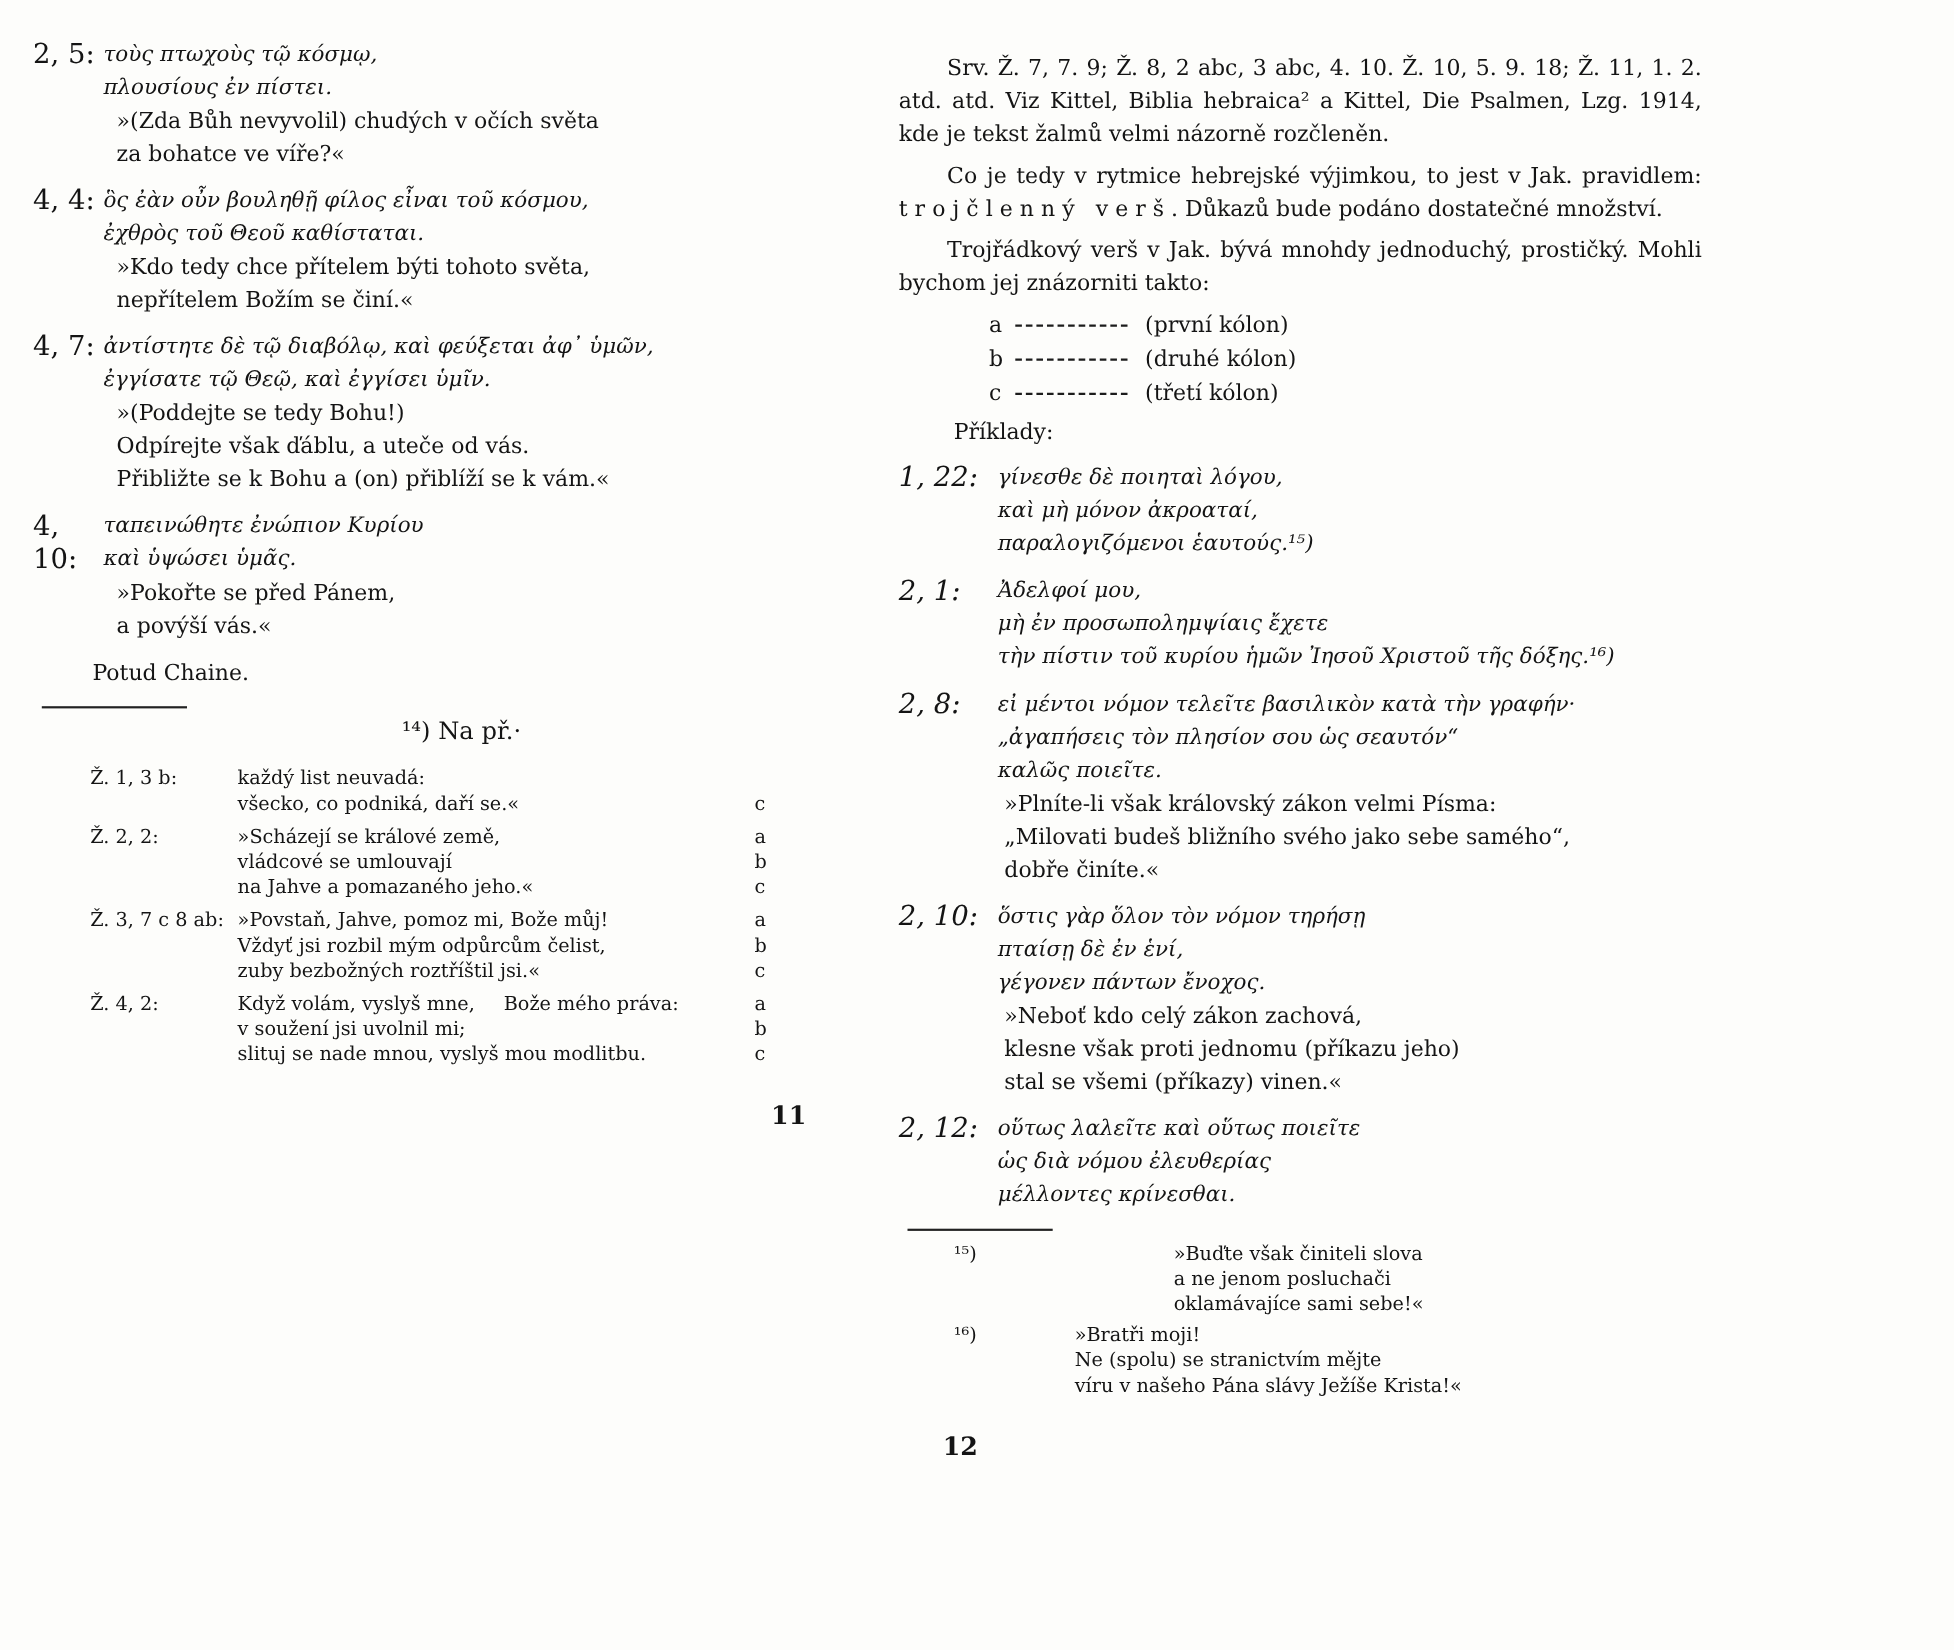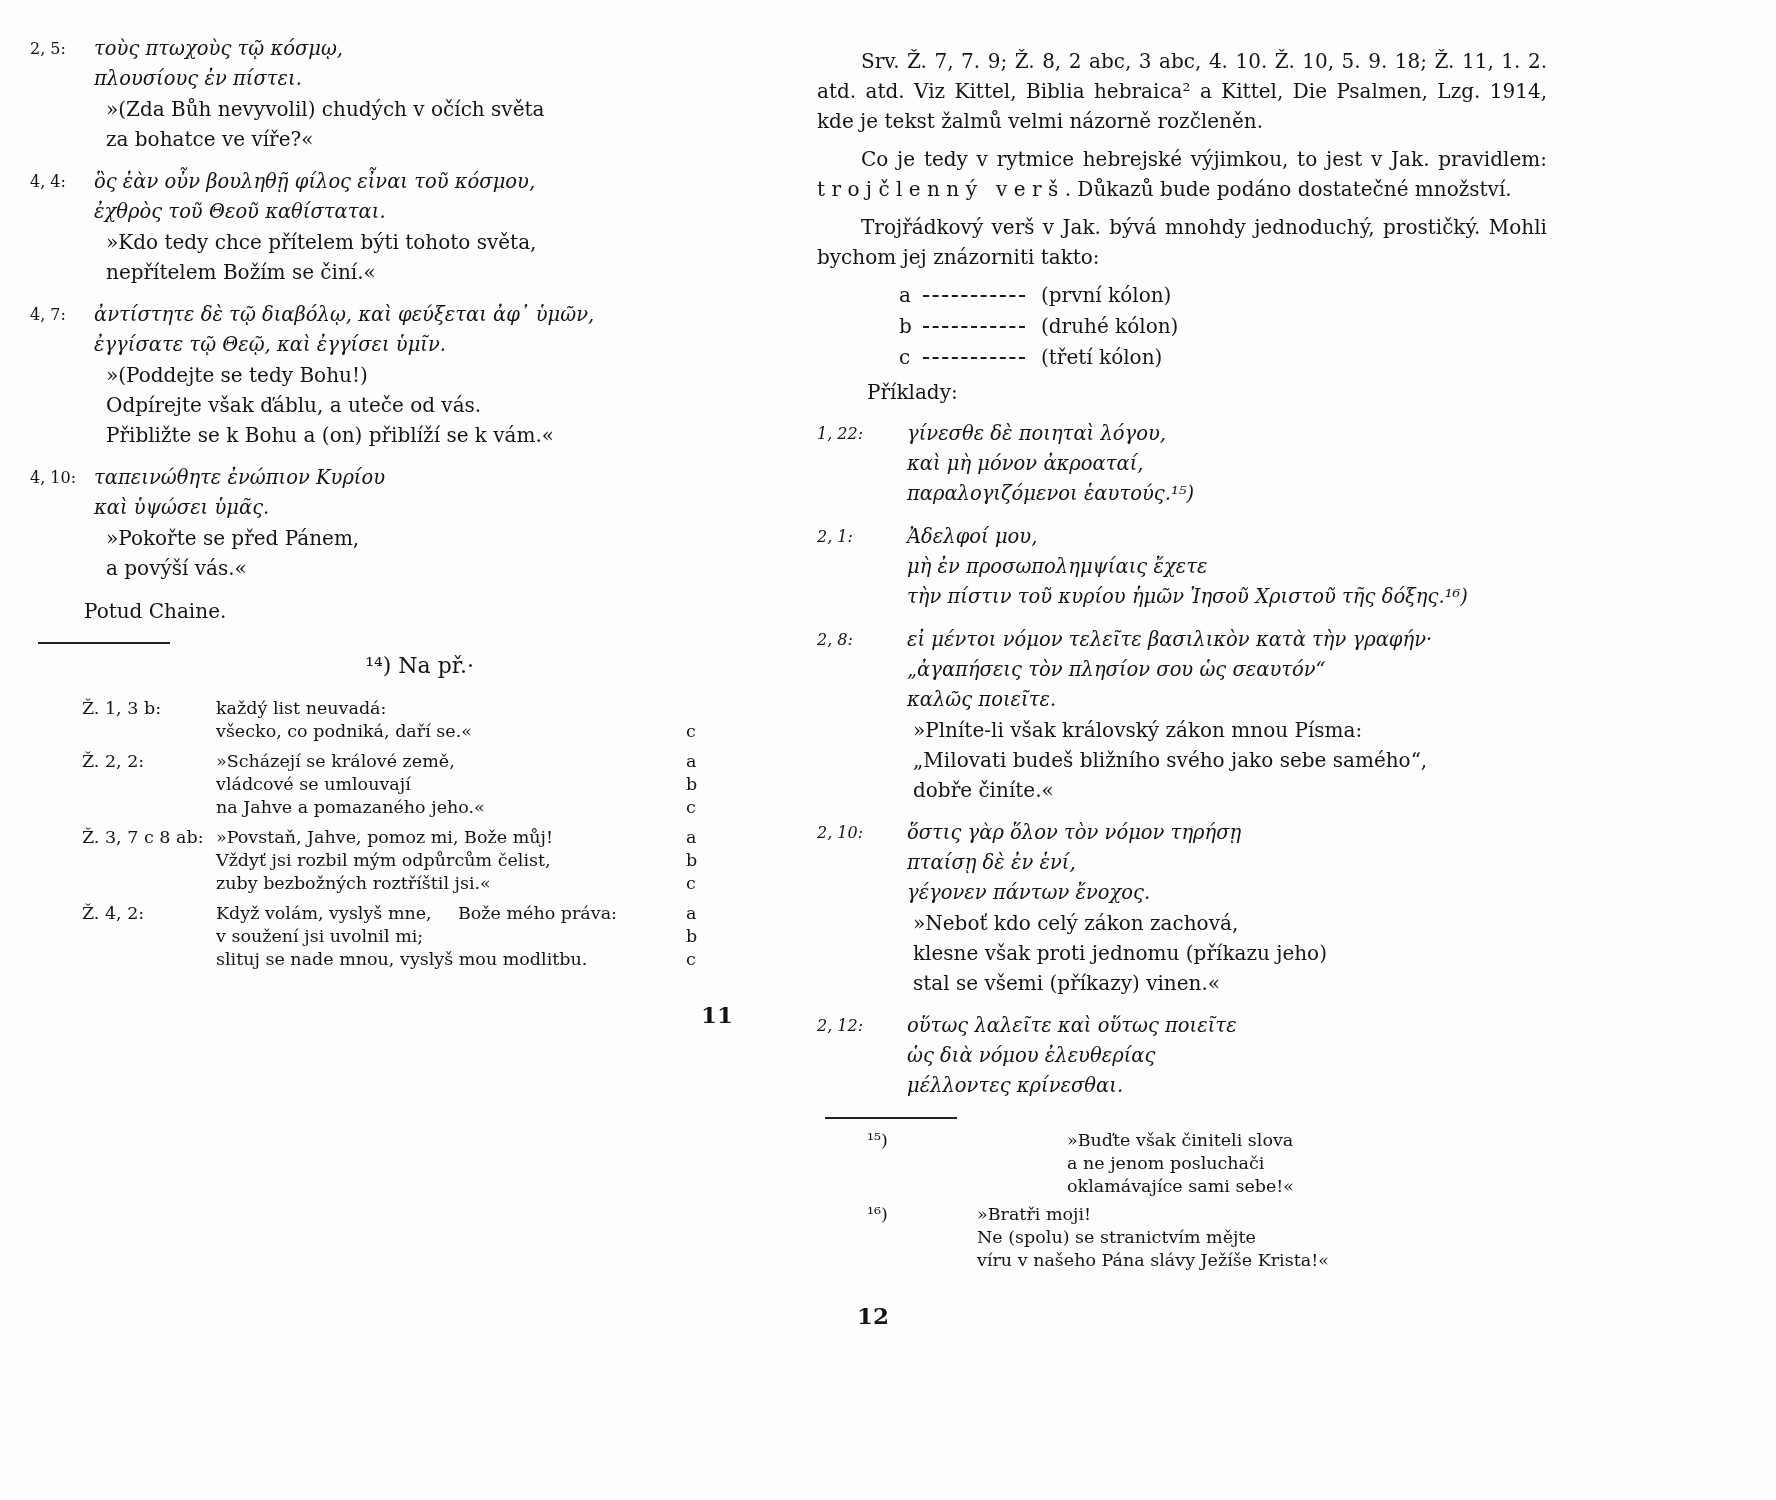--- a/index.html
+++ b/index.html
@@ -6,21 +6,21 @@
   body{
     width:1776px;height:1500px;overflow:hidden;
     background:#fdfdfb;color:#141414;
     font-family:"DejaVu Serif","Liberation Serif",serif;
   }
   .spread{display:flex;align-items:flex-start;padding:34px 0 0 30px;}
   .page-left{width:745px;flex:none;}
   .page-right{width:730px;flex:none;margin-left:42px;padding-top:12px;}
 
   .verse{display:flex;margin-bottom:13px;}
-  .verse-ref{flex:none;font-size:16px;line-height:30px;}
+  .verse-ref{flex:none;font-size:25px;line-height:30px;}
   .page-left .verse-ref{width:64px;}
   .page-right .verse-ref{width:90px;font-style:italic;}
   .verse-body{flex:1;}
   .greek{font-style:italic;font-size:19.5px;line-height:30px;}
   .czech{font-size:20px;line-height:30px;}
   .page-left .czech{padding-left:12px;}
   .page-right .czech{padding-left:6px;}
 
   .potud{font-size:20px;line-height:30px;margin:6px 0 16px 54px;}
   .para{font-size:20px;line-height:30px;text-align:justify;text-indent:44px;margin:0 0 8px 0;}
@@ -200,21 +200,21 @@
             <div class="greek">μὴ ἐν προσωπολημψίαις ἔχετε</div>
             <div class="greek">τὴν πίστιν τοῦ κυρίου ἡμῶν Ἰησοῦ Χριστοῦ τῆς δόξης.¹⁶)</div>
           </div>
         </div>
         <div class="verse">
           <div class="verse-ref">2, 8:</div>
           <div class="verse-body">
             <div class="greek">εἰ μέντοι νόμον τελεῖτε βασιλικὸν κατὰ τὴν γραφήν·</div>
             <div class="greek">„ἀγαπήσεις τὸν πλησίον σου ὡς σεαυτόν“</div>
             <div class="greek">καλῶς ποιεῖτε.</div>
-            <div class="czech">»Plníte-li však královský zákon mnou Písma:</div>
+            <div class="czech">»Plníte-li však královský zákon velmi Písma:</div>
             <div class="czech">„Milovati budeš bližního svého jako sebe samého“,</div>
             <div class="czech">dobře činíte.«</div>
           </div>
         </div>
         <div class="verse">
           <div class="verse-ref">2, 10:</div>
           <div class="verse-body">
             <div class="greek">ὅστις γὰρ ὅλον τὸν νόμον τηρήσῃ</div>
             <div class="greek">πταίσῃ δὲ ἐν ἑνί,</div>
             <div class="greek">γέγονεν πάντων ἔνοχος.</div>

